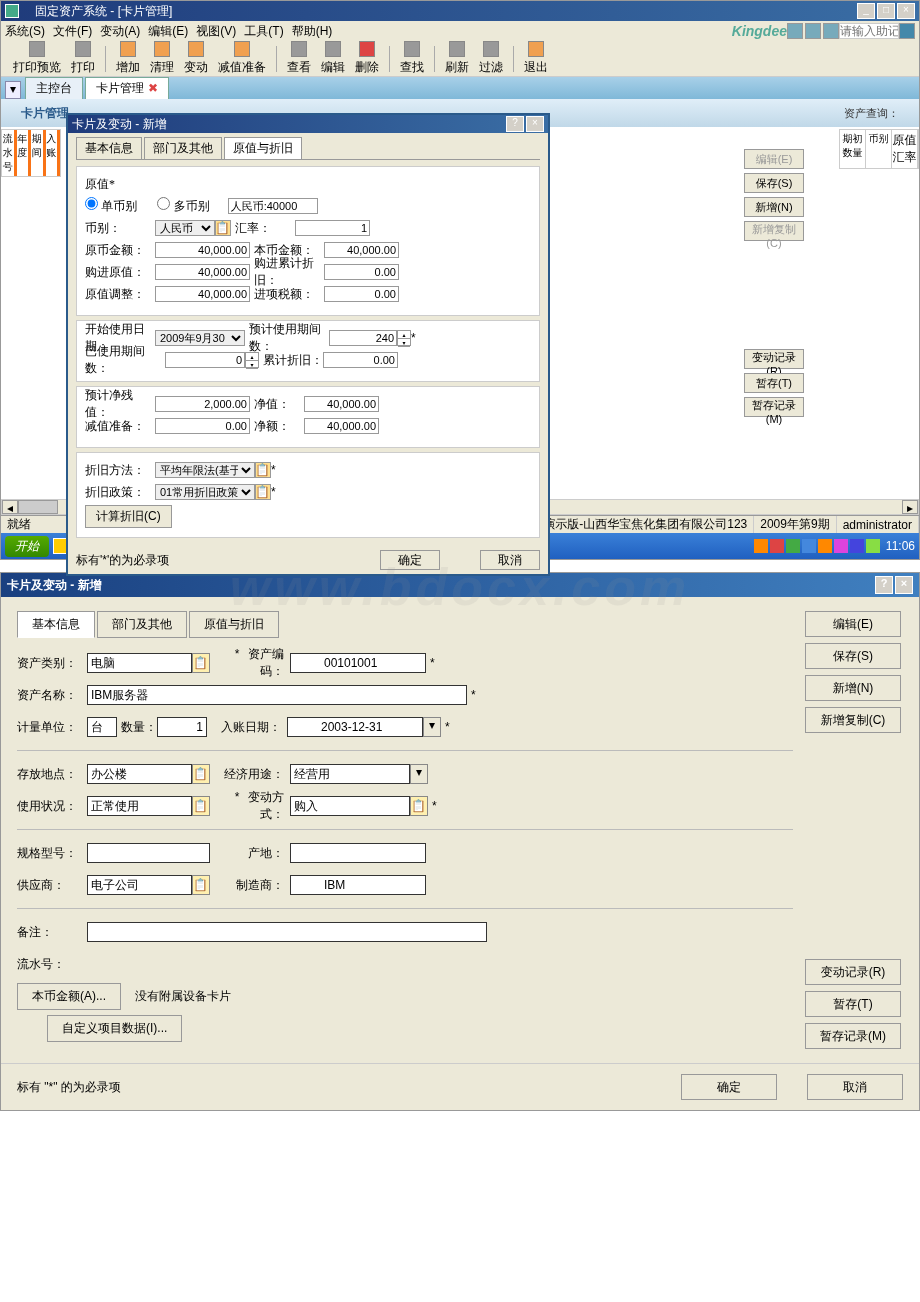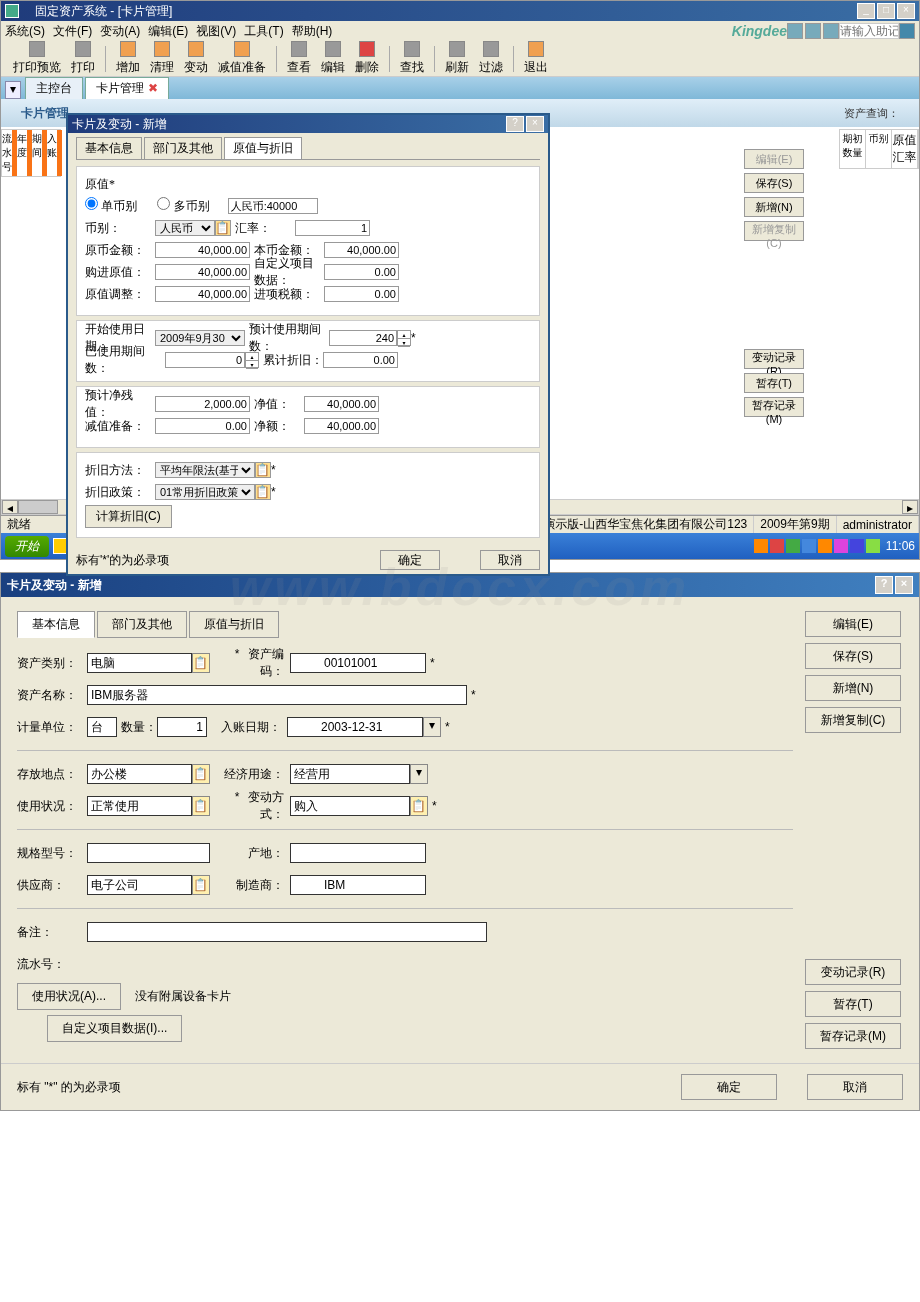--- a/index.html
+++ b/index.html
@@ -34,21 +34,21 @@
     .tab-drop { width: 16px; height: 18px; background: #eef; border: 1px solid #88a; margin-right: 4px; cursor: pointer; text-align: center; }
     .tab { background: #e8f0f8; border: 1px solid #7a9; border-bottom: none; padding: 2px 10px; margin-right: 2px; cursor: pointer; }
     .tab.active { background: #fff; }
     .tab-close { color: #d44; margin-left: 4px; }
     
     .content-area { background: #fff; height: 400px; position: relative; }
     .card-header { background: linear-gradient(to bottom, #e0eef8, #c0d8e8); height: 28px; display: flex; align-items: center; padding: 0 20px; font-size: 16px; font-weight: bold; color: #2a5a8a; justify-content: space-between; }
     .asset-query { font-weight: normal; font-size: 11px; color: #333; }
     
     .left-cols { position: absolute; left: 0; top: 30px; width: 60px; display: flex; border: 1px solid #ccc; }
-    .lcol { width: 15px; writing-mode: horizontal-tb; text-align: center; border-right: 5px solid #f97316; padding: 2px 0; font-size: 10px; }
+    .lcol { width: 15px; writing-mode: horizontal-tb; text-align: center; border-right: 3px solid #f97316; padding: 2px 0; font-size: 10px; }
     .right-cols { position: absolute; right: 0; top: 30px; width: 80px; display: flex; border: 1px solid #ccc; }
     .rcol { flex: 1; text-align: center; border-right: 1px solid #ccc; padding: 2px 0; font-size: 10px; }
     
     
     .inner-dialog { position: absolute; left: 65px; top: 14px; width: 484px; background: #ece9d8; border: 2px solid #2a5a8a; }
     .inner-titlebar { background: linear-gradient(to right, #1f3b7b, #3a6ea5); color: #fff; height: 18px; display: flex; align-items: center; justify-content: space-between; padding: 0 4px; }
     .inner-close { display: flex; gap: 2px; }
     .inner-body { padding: 4px 8px; font-size: 11px; }
     .inner-tabs { display: flex; border-bottom: 1px solid #999; margin-bottom: 6px; }
     .inner-tab { padding: 2px 8px; border: 1px solid #999; border-bottom: none; background: #ece9d8; margin-right: 2px; cursor: pointer; }
@@ -292,21 +292,21 @@
             </div>
             <div class="form-row">
               <span class="form-label">原币金额：</span>
               <input class="form-input form-input-md" style="width: 95px;" value="40,000.00">
               <span style="width:70px;margin-left:4px">本币金额：</span>
               <input class="form-input form-input-md" value="40,000.00" style="">
             </div>
             <div class="form-row">
               <span class="form-label">购进原值：</span>
               <input class="form-input form-input-md" style="width: 95px;" value="40,000.00">
-              <span style="width:70px;margin-left:4px">自定义项目数据：</span>
+              <span style="width:70px;margin-left:4px">购进累计折旧：</span>
               <input class="form-input form-input-md" value="0.00" style="">
             </div>
             <div class="form-row">
               <span class="form-label">原值调整：</span>
               <input class="form-input form-input-md" style="width: 95px;" value="40,000.00">
               <span style="width:70px;margin-left:4px">进项税额：</span>
               <input class="form-input form-input-md" value="0.00" style="">
             </div>
           </div>
 
@@ -509,21 +509,21 @@
 
         <div class="bd-row">
           <span class="bd-label">备注：</span>
           <input class="bd-input" style="width: 400px;" value="">
         </div>
         <div class="bd-row">
           <span class="bd-label">流水号：</span>
         </div>
 
         <div class="bd-row" style="margin-top:4px">
-          <button class="bd-btn-wide">使用状况(A)...</button>
+          <button class="bd-btn-wide">本币金额(A)...</button>
           <span style="margin-left:14px">没有附属设备卡片</span>
         </div>
         <div class="bd-row" style="margin-top:6px">
           <button class="bd-btn-wide" style="margin-left:30px">自定义项目数据(I)...</button>
         </div>
       </div>
 
       <div class="bd-right">
         <button class="bd-btn">编辑(E)</button>
         <button class="bd-btn">保存(S)</button>

